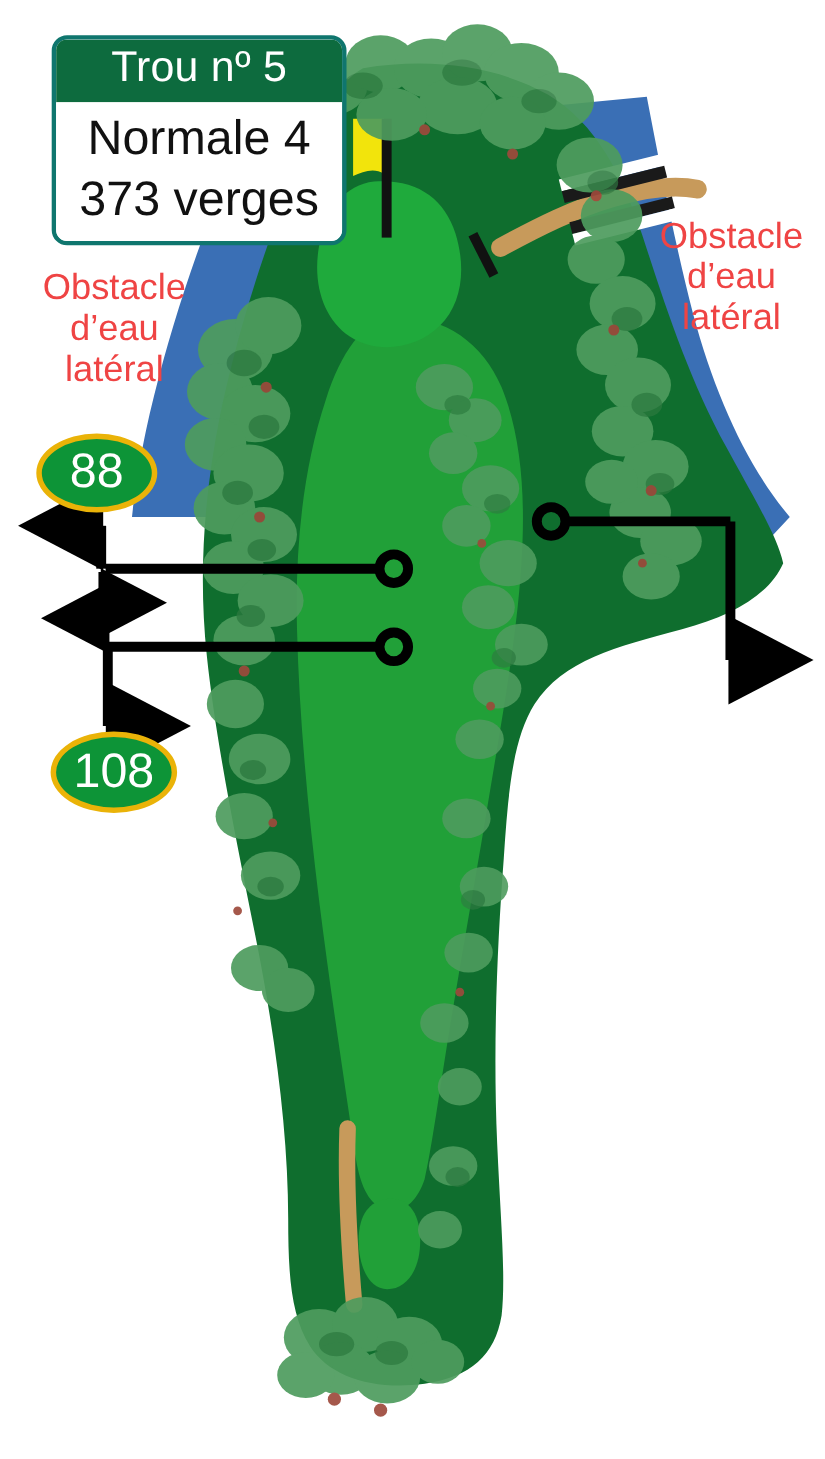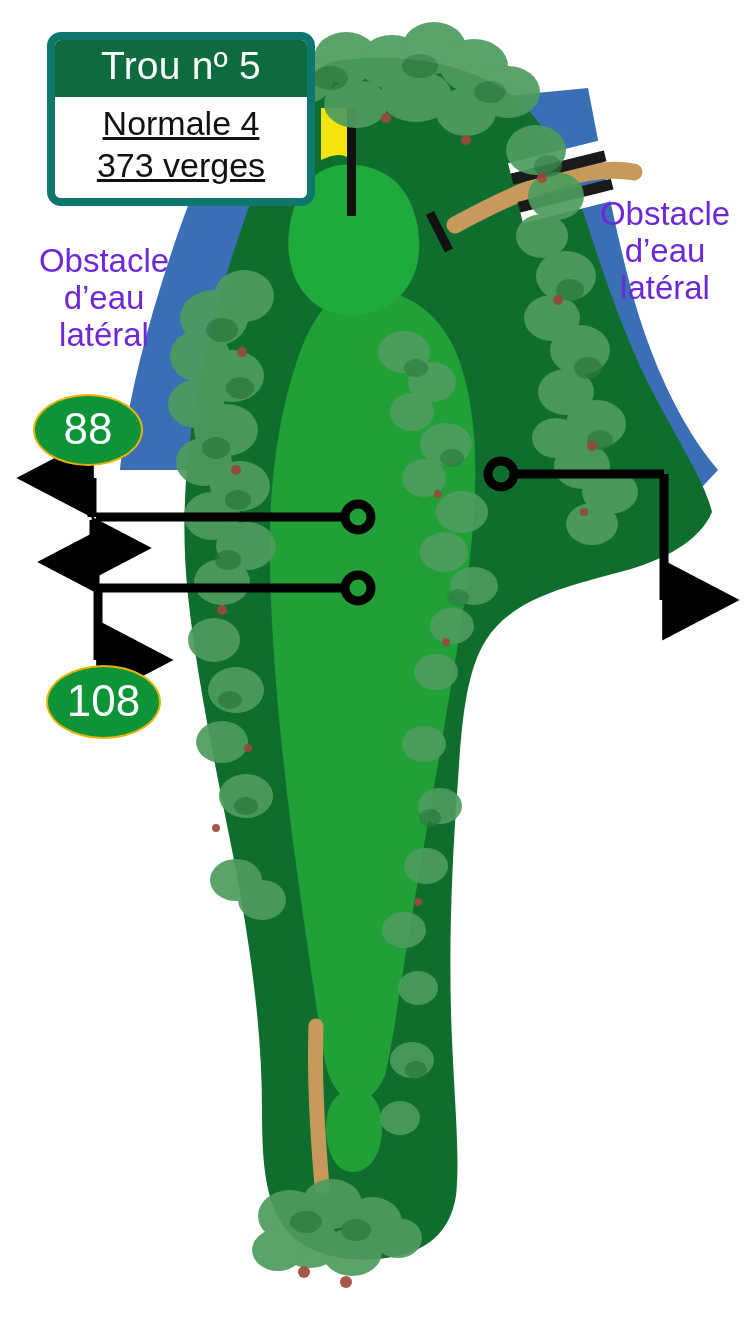--- a/index.html
+++ b/index.html
@@ -24,21 +24,21 @@
     left: 0;
     width: 750px;
     height: 1326px;
   }
   
   .info-card {
     position: absolute;
     left: 47px;
     top: 32px;
     width: 268px;
-    border: 8px solid #0f766e;
+    border: 4px solid #0f766e;
     border-radius: 14px;
     background: #ffffff;
     overflow: hidden;
     box-sizing: border-box;
   }
   .info-card-header {
     background: #0d6b3e;
     color: #ffffff;
     text-align: center;
     font-size: 39px;
@@ -46,43 +46,42 @@
     padding: 4px 0 9px 0;
     letter-spacing: 0.2px;
   }
   .info-card-body {
     background: #ffffff;
     color: #111111;
     text-align: center;
     padding: 5px 0 11px 0;
   }
   .info-card-body div {
-    font-size: 34px;
+    font-size: 44px;
     line-height: 1.25;
-    text-decoration: underline;
   }
   
   .hazard-label {
     position: absolute;
-    color: #6d28d9;
+    color: #ef4444;
     font-size: 33px;
     line-height: 1.12;
     text-align: center;
     white-space: pre-line;
   }
   #hazard-left  { left: 6px;  top: 243px; width: 196px; }
   #hazard-right { left: 580px; top: 196px; width: 170px; }
   
   .badge {
     position: absolute;
     display: flex;
     align-items: center;
     justify-content: center;
     background: #0d9437;
-    border: 2px solid #eab308;
+    border: 5px solid #eab308;
     border-radius: 50%;
     color: #ffffff;
     font-size: 44px;
     line-height: 1;
     box-sizing: border-box;
     padding-bottom: 3px;
   }
   #badge-88  { left: 33px;  top: 394px; width: 110px; height: 72px; }
   #badge-159 { left: 46px;  top: 665px; width: 115px; height: 74px; }
   #badge-225 { left: 604px; top: 613px; width: 120px; height: 74px; }

